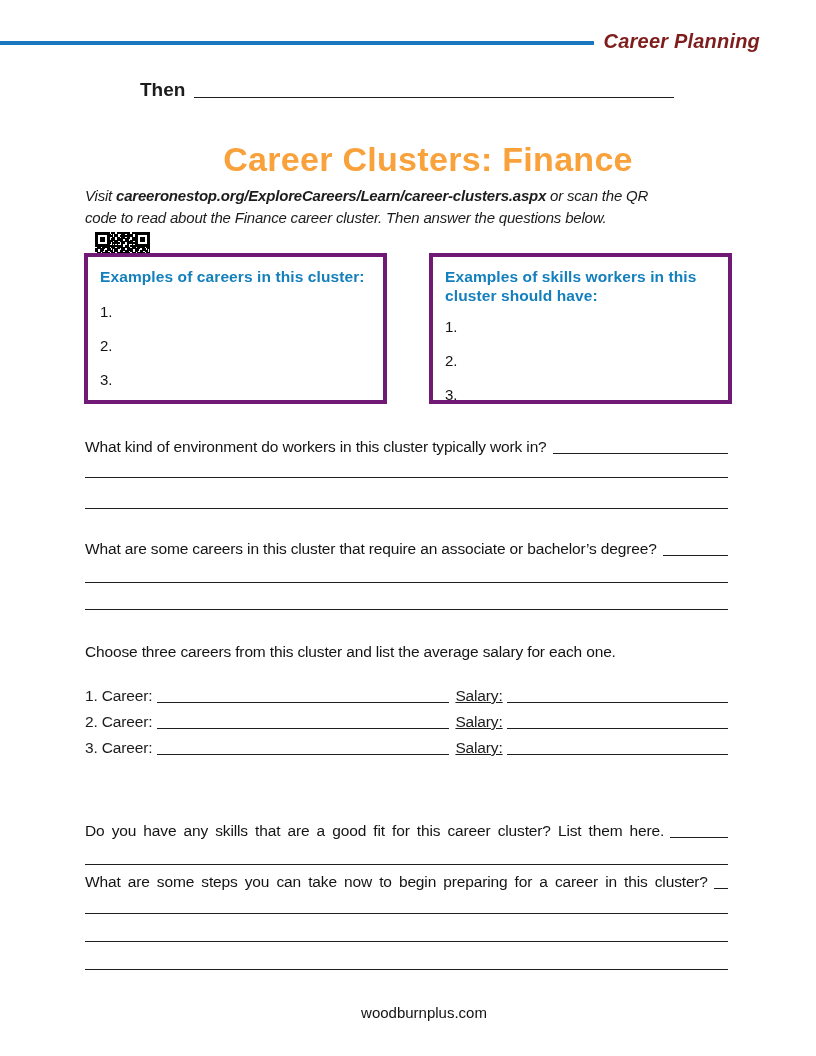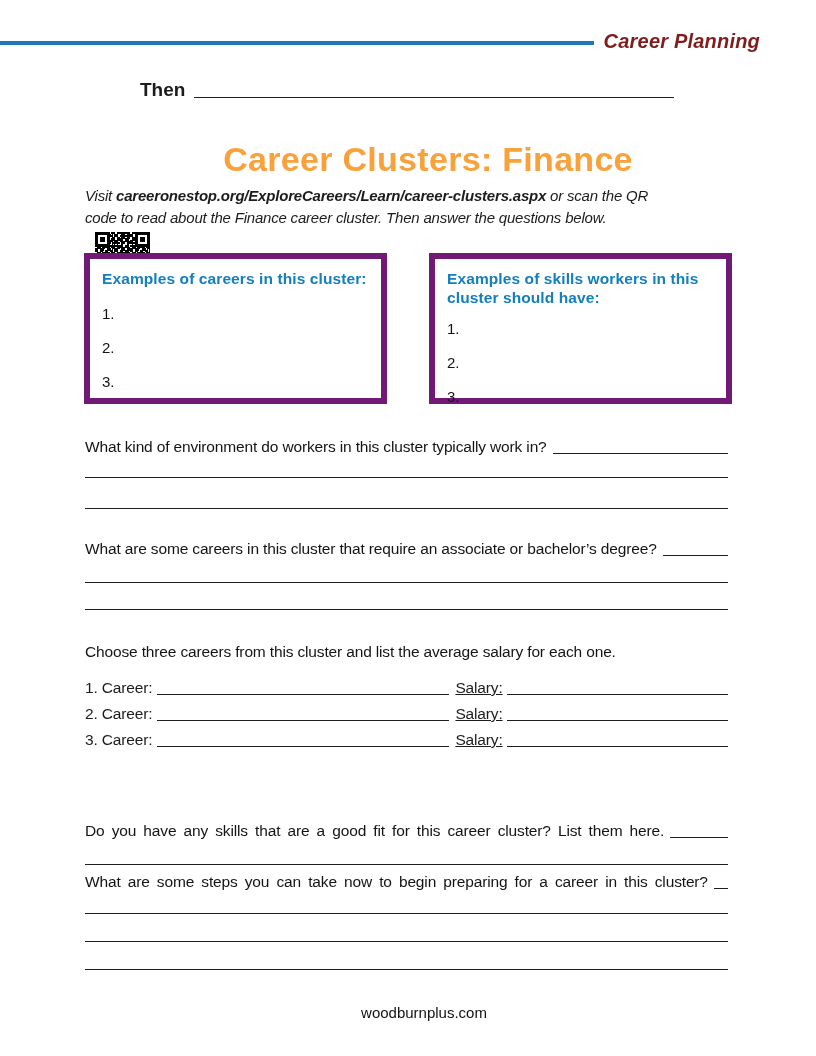--- a/index.html
+++ b/index.html
@@ -27,37 +27,37 @@
   .qr{position:relative;width:55px;height:55px;margin-left:10px;margin-top:3px;
       background:
         repeating-conic-gradient(#000 0% 25%, transparent 0% 50%) 2px 2px/7px 7px,
         repeating-conic-gradient(#000 0% 25%, #fff 0% 50%) 0 0/5px 5px;}
   .qr .f{position:absolute;width:15px;height:15px;border:3px solid #000;background:#fff;box-sizing:border-box;}
   .qr .f::after{content:"";position:absolute;inset:2px;background:#000;}
   .qr .f.tl{left:0;top:0;} .qr .f.tr{right:0;top:0;} .qr .f.bl{left:0;bottom:0;}
 
   
   .boxes{position:absolute;left:84px;top:253px;width:648px;display:flex;justify-content:space-between;}
-  .box{width:303px;height:151px;border:6px solid #701a75;box-sizing:border-box;padding:10px 12px;background:#fff;}
+  .box{width:303px;height:151px;border:4px solid #701a75;box-sizing:border-box;padding:10px 12px;background:#fff;}
   .box-heading{color:#137fbd;font-weight:700;font-size:15.5px;line-height:19px;letter-spacing:0.1px;}
   .box-item{font-size:15px;line-height:16px;margin-top:18px;color:#141414;}
   .box-item.first-tight{margin-top:14px;}
 
   
   .qblock{position:absolute;left:85px;right:88px;}
   .q-row{display:flex;align-items:flex-end;font-size:15.5px;line-height:18px;letter-spacing:-0.15px;color:#141414;}
   .q-row .fill{margin:0 0 2px 6px;}
   .spread{word-spacing:3px;}
   .ans{border-bottom:1.5px solid #1f1f1f;}
   .h21{height:21px;} .h22{height:22px;} .h24{height:24px;} .h26{height:26px;} .h27{height:27px;} .h30{height:30px;}
 
   
   .career-rows{position:absolute;left:85px;right:88px;top:670px;}
   .career-row{display:flex;align-items:flex-end;height:23px;margin-top:3px;font-size:15.5px;line-height:18px;letter-spacing:-0.15px;}
-  .career-row:first-child{margin-top:4px;}
+  .career-row:first-child{margin-top:12px;}
   .cfill{width:292px;border-bottom:1.5px solid #1f1f1f;margin:0 0 2px 5px;}
   .salary-label{margin-left:6px;text-decoration:underline;}
   .sfill{flex:1;border-bottom:1.5px solid #1f1f1f;margin:0 0 2px 4px;}
 
   
   .footer{position:absolute;top:1004px;left:0;width:100%;text-align:center;font-size:15px;color:#111;padding-left:16px;}
 </style>
 </head>
 <body>
 

